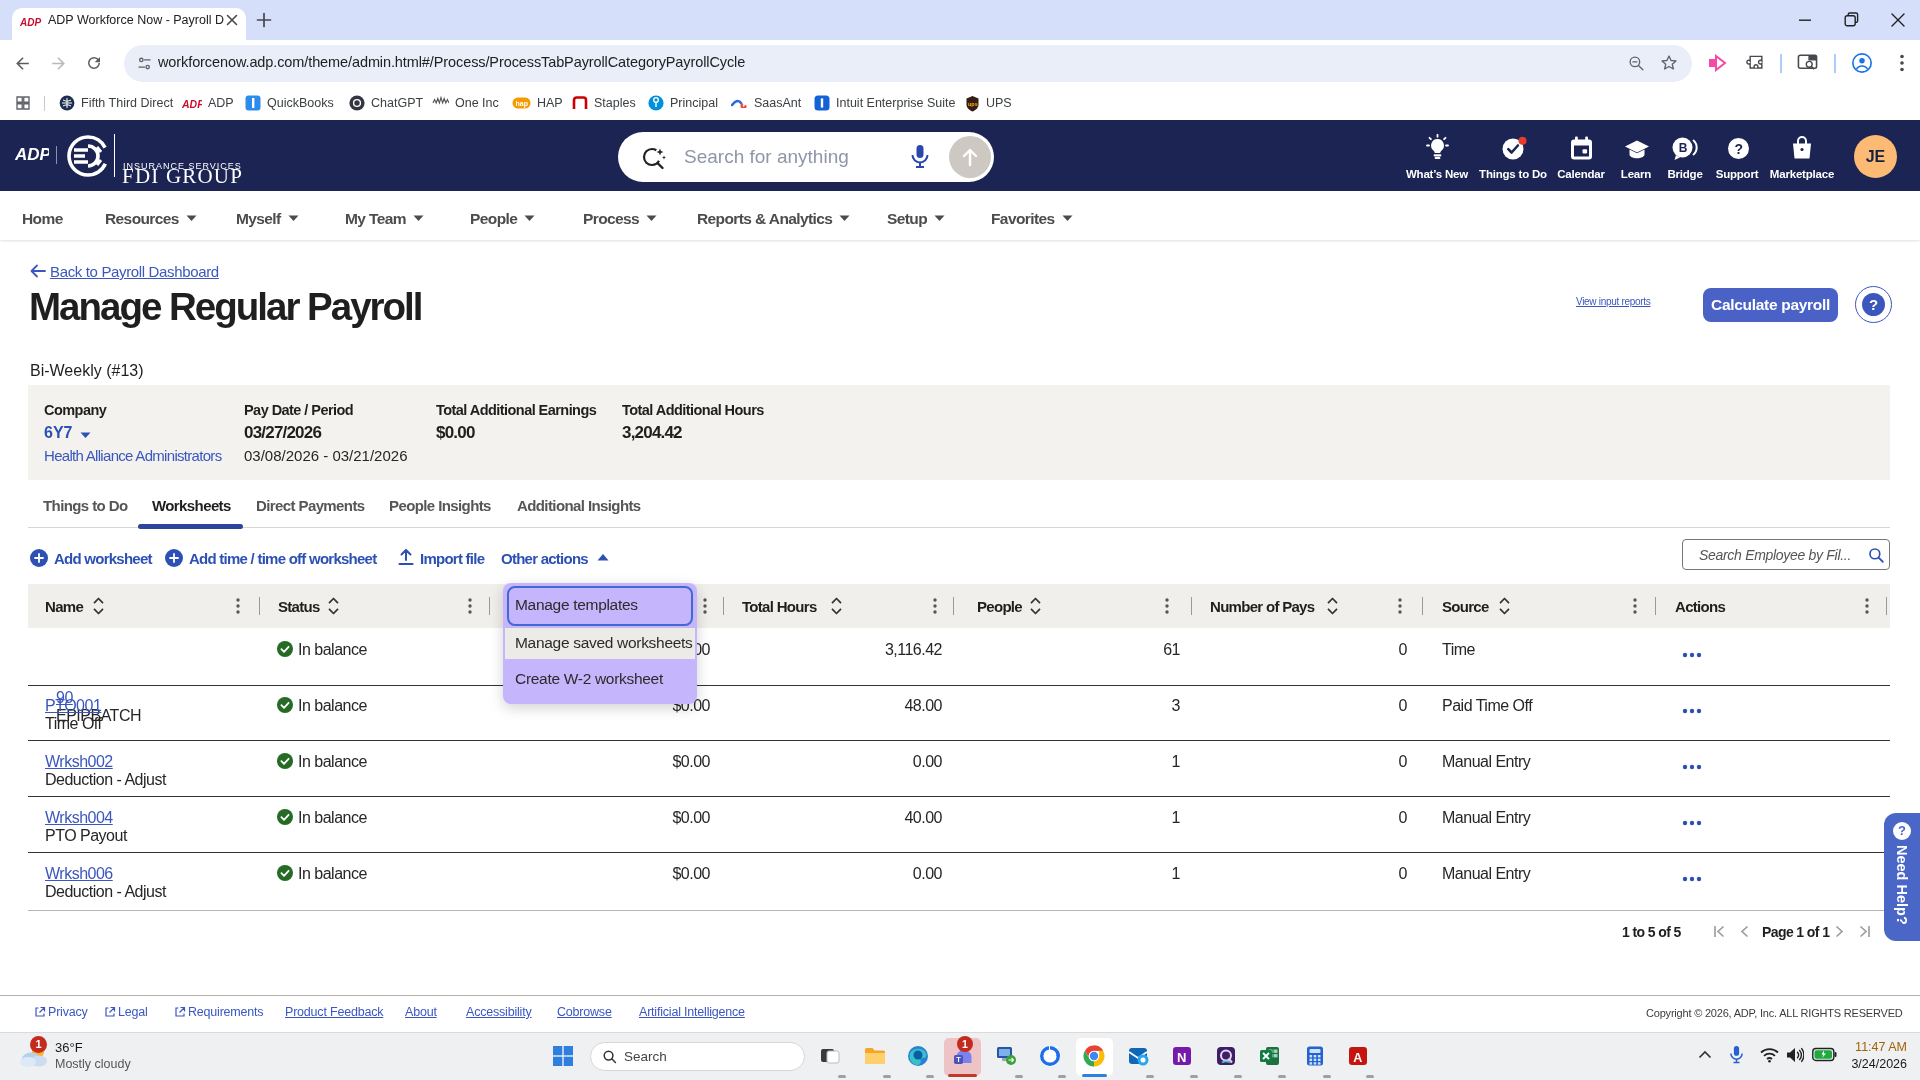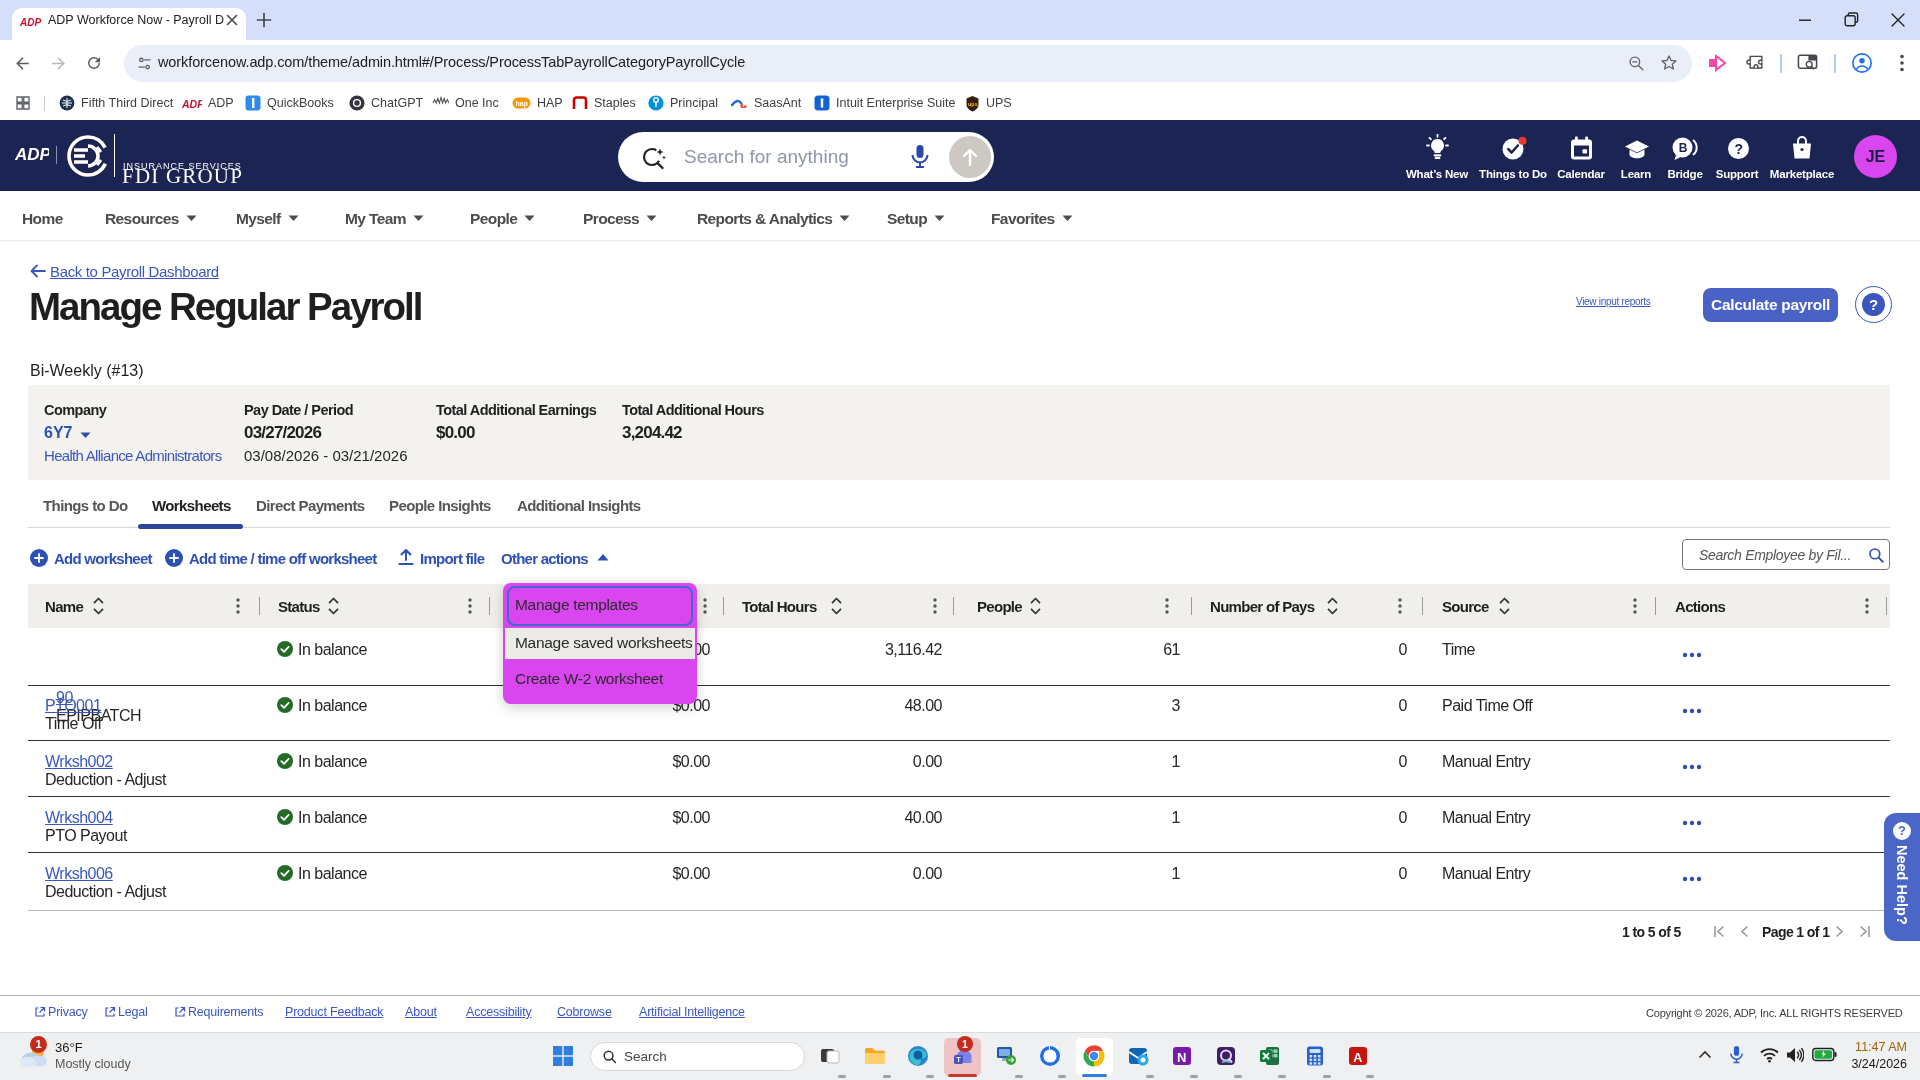--- a/index.html
+++ b/index.html
@@ -49,21 +49,21 @@
 #pfooter { position:absolute; left:0; top:995px; width:1920px; height:37px; background:#fff; border-top:1px solid #b7b2aa; }
 .flink { position:absolute; top:9px; font-size:12.5px; letter-spacing:-0.2px; color:#3a57c4; }
 .exlnk { top:10px; width:12px; height:12px; }
 .tico { position:absolute; top:1044px; width:24px; height:24px; }
 .tdash { position:absolute; top:1075px; width:8px; height:2.5px; background:#9aa0a6; border-radius:2px; }
 
 #taskbar { position:absolute; left:0; top:1032px; width:1920px; height:48px; background:#eef0f2; border-top:1px solid #d8dadc; }
 
 #needhelp { position:absolute; left:1884px; top:813px; width:36px; height:128px; background:#4a67c8; border-radius:12px 0 0 12px; }
 
-#dropdown { position:absolute; left:503px; top:583px; width:194px; height:121px; background:#d946ef; border-radius:8px; box-shadow:0 4px 14px rgba(0,0,0,.18); }
+#dropdown { position:absolute; left:503px; top:583px; width:194px; height:121px; background:#c4b5fd; border-radius:8px; box-shadow:0 4px 14px rgba(0,0,0,.18); }
 #dropdown div { white-space:nowrap; }
 </style>
 </head>
 <body>
 
 <div id="frame"></div>
 <div id="tab"></div>
 <div class="abs" style="left:20px;top:14px;width:24px;height:13px;"><svg width="24" height="13" viewBox="0 0 24 13">
       <text x="0" y="10.5" font-family="Liberation Sans" font-size="10" font-weight="bold" font-style="italic" fill="#c8102e">ADP</text>
     </svg></div>
@@ -256,21 +256,21 @@
 <svg class="abs" style="left:1726px;top:136px;" width="25" height="25" viewBox="0 0 25 25">
     <circle cx="12.5" cy="12.5" r="10.5" fill="#fff"></circle>
     <text x="8.6" y="17.5" font-size="14" font-weight="bold" fill="#1b2452" font-family="Liberation Sans">?</text>
   </svg>
 <div class="hicon" style="left:1757px;top:168px;">Marketplace</div>
 <svg class="abs" style="left:1791px;top:136px;" width="22" height="25" viewBox="0 0 22 25">
     <path d="M2 7.5h18l-1.5 15h-15z" fill="#fff"></path>
     <path d="M7 10V5a4 4 0 018 0v5" fill="none" stroke="#fff" stroke-width="2"></path>
     <circle cx="11" cy="13.5" r="1.6" fill="#1b2452"></circle>
   </svg>
-<div class="abs" style="left:1854px;top:135px;width:43px;height:43px;border-radius:50%;background:#d946ef;color:#13203f;font-weight:bold;font-size:16px;text-align:center;line-height:43px;">JE</div>
+<div class="abs" style="left:1854px;top:135px;width:43px;height:43px;border-radius:50%;background:#fdba74;color:#13203f;font-weight:bold;font-size:16px;text-align:center;line-height:43px;">JE</div>
 <div id="mainnav">
 <div class="navitem" style="left:22px;">Home</div>
 <div class="navitem" style="left:105px;">Resources<svg width="11" height="7" viewBox="0 0 11 7">
         <path d="M0.5 0.5L5.5 6l5-5.5z" fill="#4c4c4c"></path>
       </svg></div>
 <div class="navitem" style="left:236px;">Myself<svg width="11" height="7" viewBox="0 0 11 7">
         <path d="M0.5 0.5L5.5 6l5-5.5z" fill="#4c4c4c"></path>
       </svg></div>
 <div class="navitem" style="left:345px;">My Team<svg width="11" height="7" viewBox="0 0 11 7">
         <path d="M0.5 0.5L5.5 6l5-5.5z" fill="#4c4c4c"></path>

